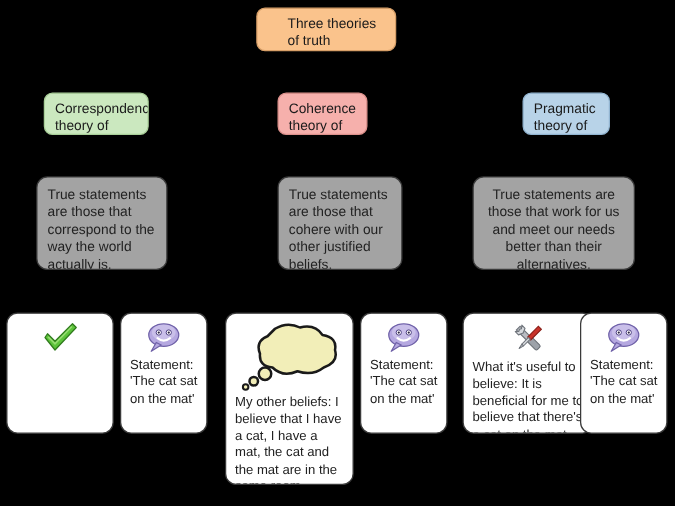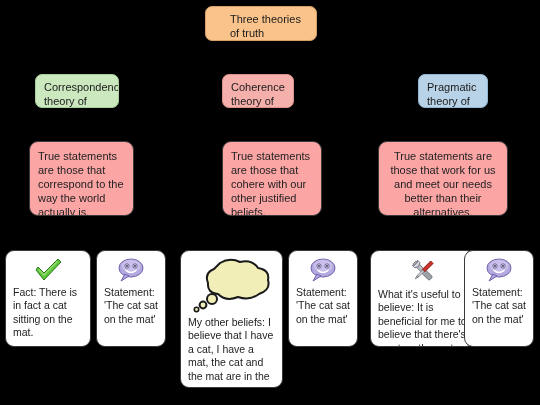--- a/index.html
+++ b/index.html
@@ -52,21 +52,21 @@
     border-color: #dd918c;
   }
   .theory-pragmatic {
     left: 418px; top: 74px; width: 70px;
     background: #b8d3e8;
     border-color: #92b5d1;
   }
 
   
   .desc-card {
-    background: #fca5a5;
+    background: #a3a3a3;
     border: 1px solid #3a3a3a;
     border-radius: 9px;
     padding: 7px 8px;
     font-size: 11px;
     color: #222;
   }
   .desc-left   { left: 29px;  top: 141px; width: 105px; height: 75px; }
   .desc-mid    { left: 210px; top: 141px; width: 100px; height: 75px; margin-left: 12px; }
   .desc-right  { left: 378px; top: 141px; width: 130px; height: 75px; text-align: center; }
 
@@ -126,21 +126,20 @@
   <span>True statements are those that work for us and meet our needs better than their alternatives.</span>
 </div>
 
 <div class="node ev-card ev-fact">
   <div class="icon-row">
     <svg class="icon-sm" width="30" height="26" viewBox="0 0 30 26">
       <path d="M3 13 L5 10 L11 16 L25 2 L28 5 L11 23 Z" fill="#5cc33a" stroke="#2f7a1c" stroke-width="1" stroke-linejoin="round"></path>
       <path d="M5.5 12.5 L11 18 L24.5 4.2" fill="none" stroke="#9fe07a" stroke-width="1.4" opacity="0.85"></path>
     </svg>
   </div>
-  <div class="ev-text">Fact: There is in fact a cat sitting on the mat.</div>
 </div>
 
 <div class="node ev-card ev-stmt1">
   <div class="icon-row">
     <svg class="icon-sm" width="30" height="26" viewBox="0 0 30 26">
       <ellipse cx="15" cy="11" rx="12" ry="9" fill="#b5a8e0" stroke="#6f61a8" stroke-width="1"></ellipse>
       <path d="M9 17 L5 24 L13 19 Z" fill="#b5a8e0" stroke="#6f61a8" stroke-width="1" stroke-linejoin="round"></path>
       <ellipse cx="15" cy="9" rx="9.5" ry="6.5" fill="#d8d2f0" opacity="0.55"></ellipse>
       <circle cx="11" cy="9" r="2.1" fill="#ffffff" stroke="#4b3f82" stroke-width="0.8"></circle>
       <circle cx="19" cy="9" r="2.1" fill="#ffffff" stroke="#4b3f82" stroke-width="0.8"></circle>

